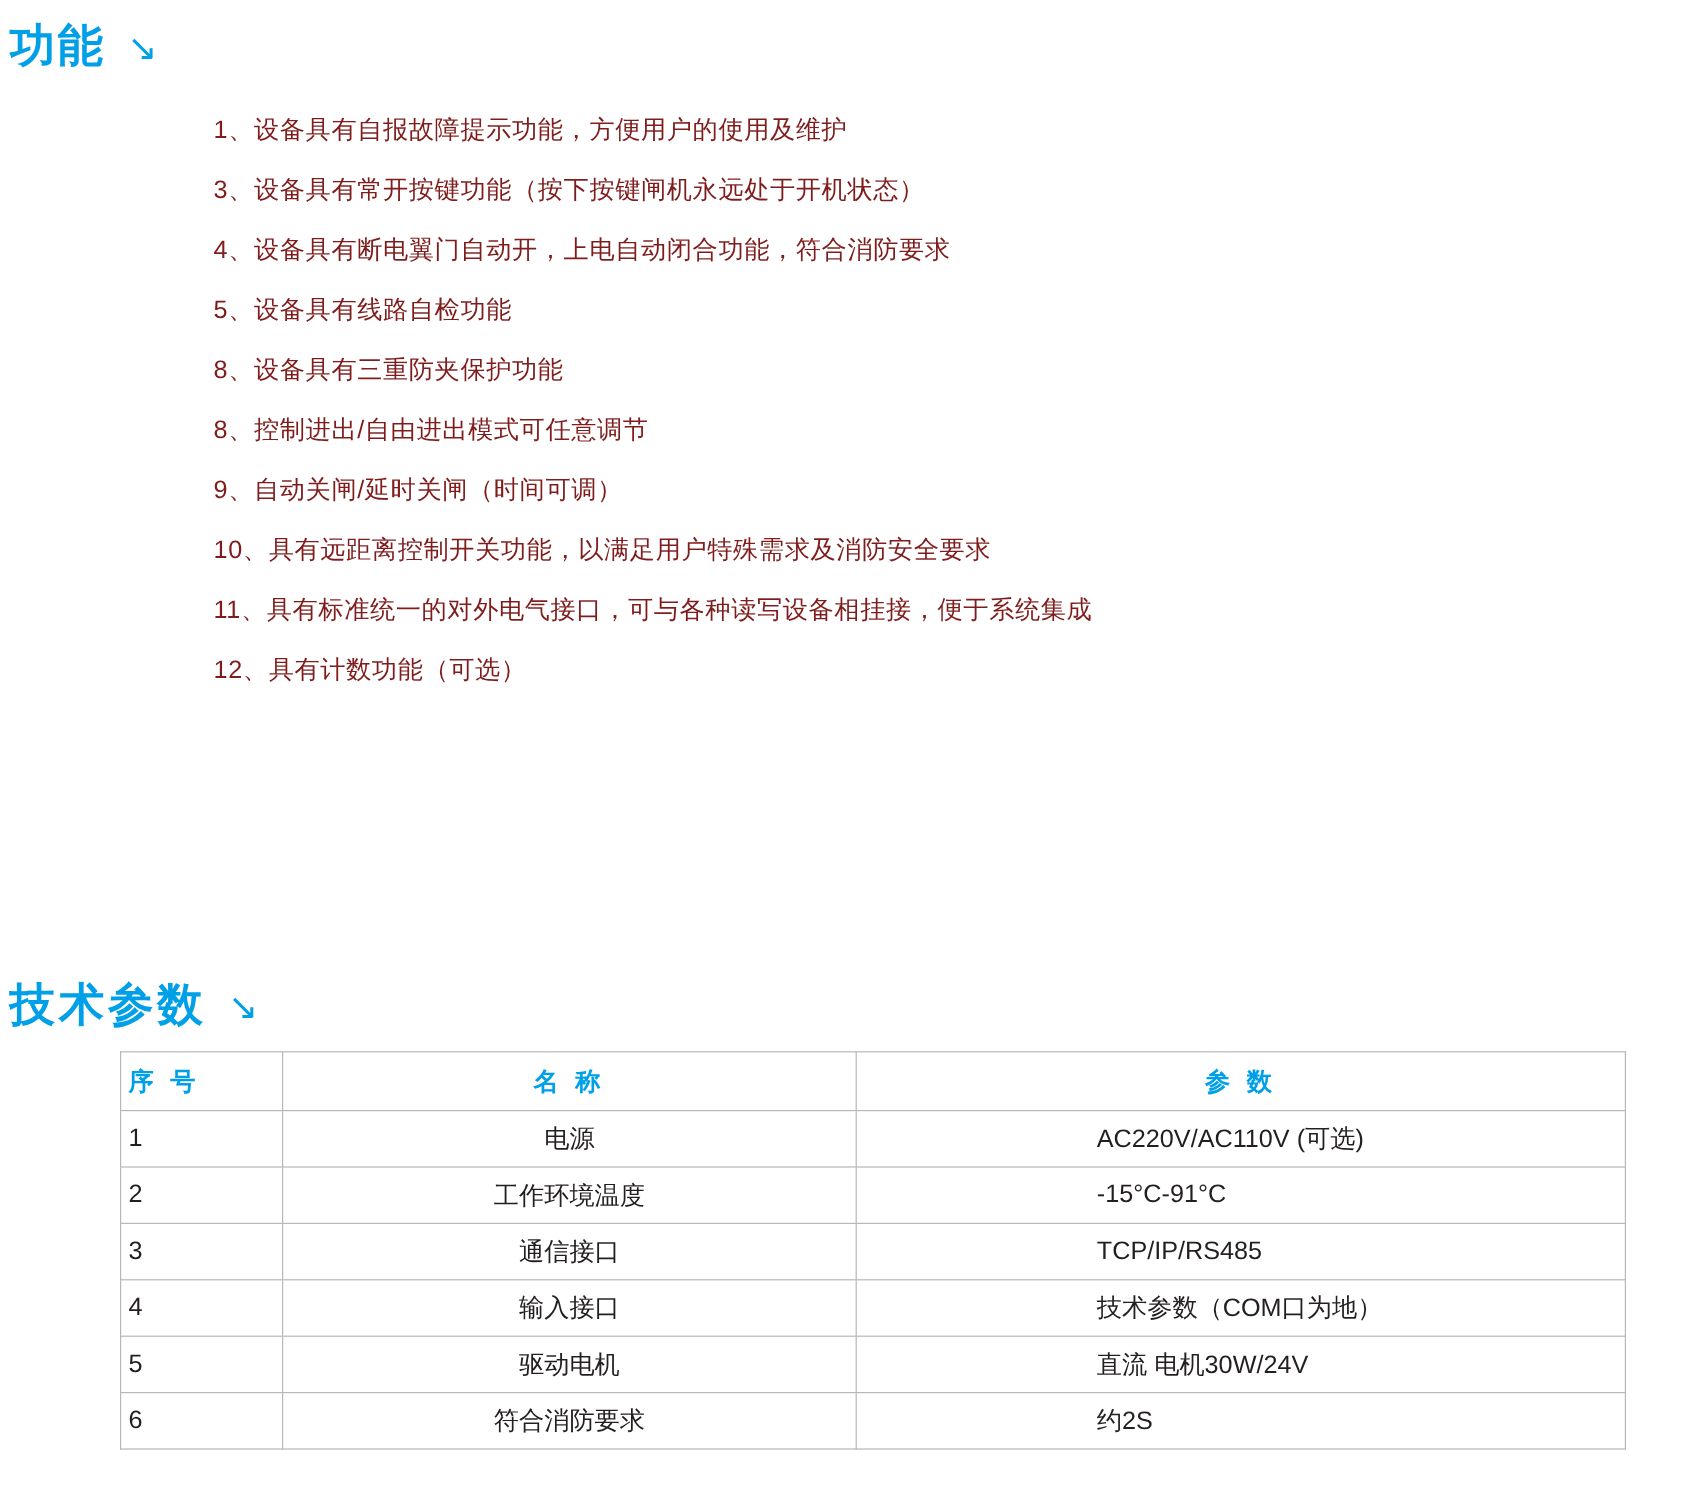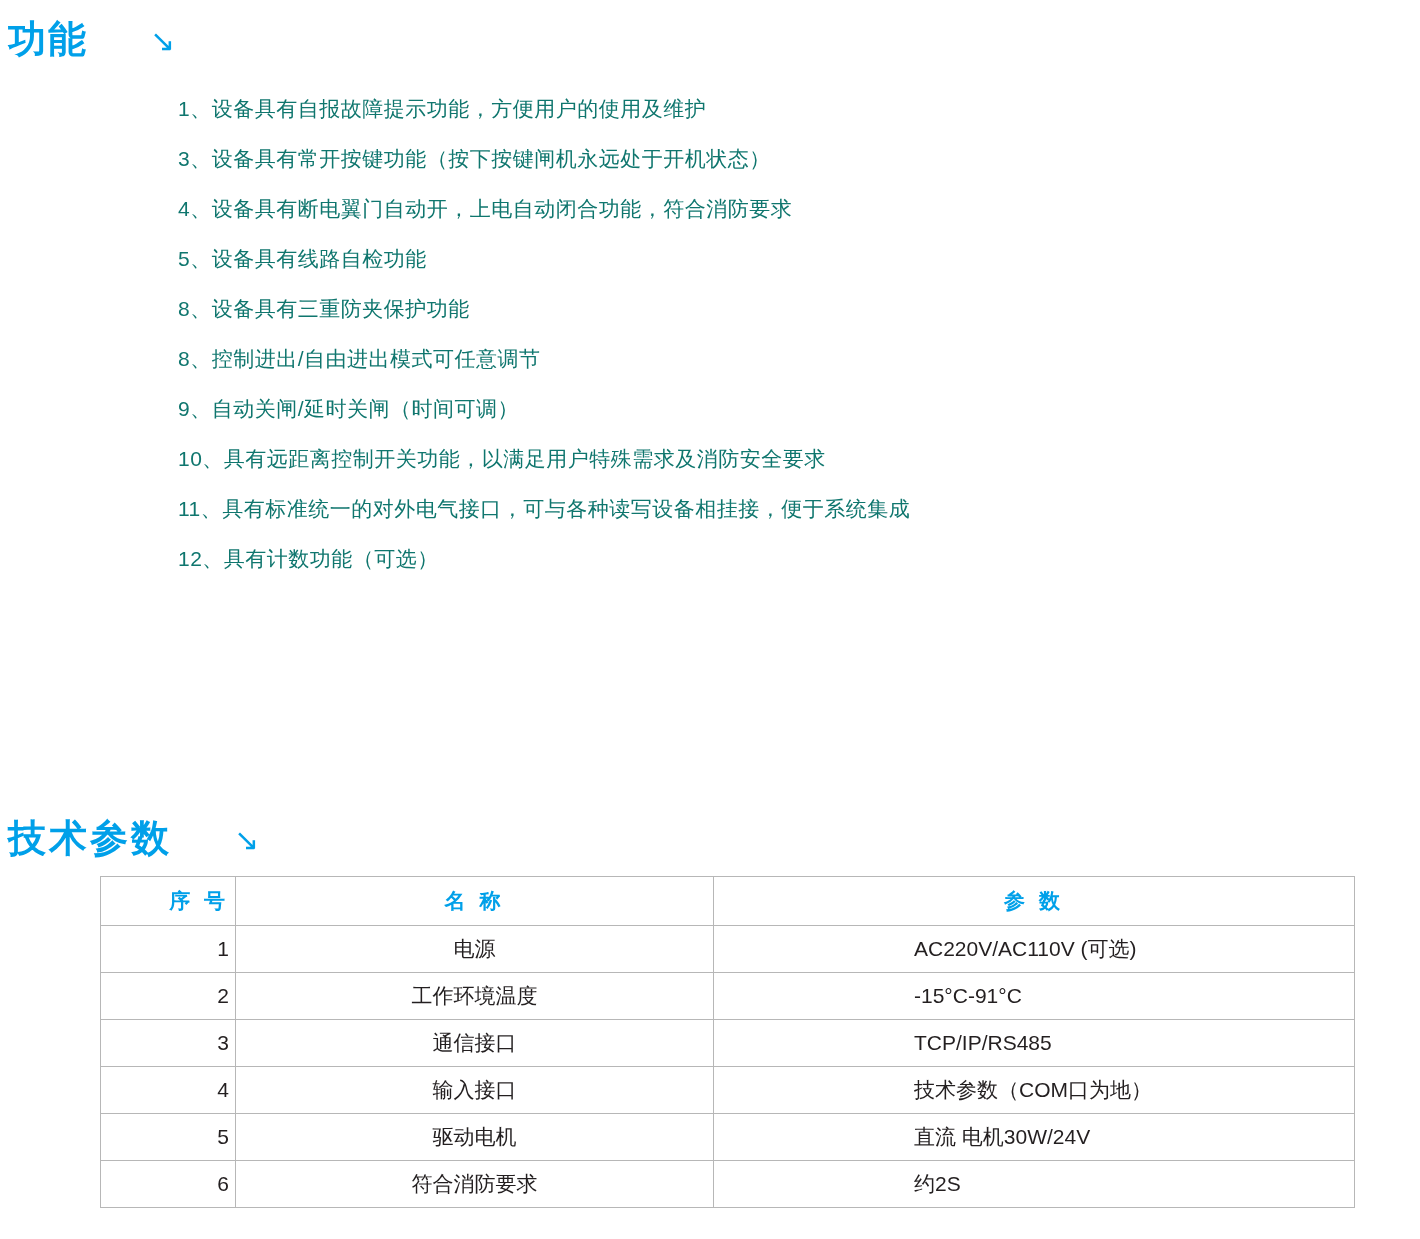--- a/index.html
+++ b/index.html
@@ -24,21 +24,20 @@
 
   
   .section-heading {
     position: absolute;
     display: flex;
     align-items: center;
     color: #00a0e9;
     font-weight: bold;
     letter-spacing: 2px;
     white-space: nowrap;
-    gap: 44px;
   }
   .section-heading .heading-text {
     font-size: 38px;
     line-height: 1;
   }
   .heading-arrow {
     display: inline-block;
     margin-left: 18px;
     font-size: 30px;
     line-height: 1;
@@ -63,21 +62,21 @@
   
   .feature-list {
     position: absolute;
     left: 178px;
     top: 84px;
     width: 1150px;
   }
   .feature-item {
     font-size: 21px;
     line-height: 50px;
-    color: #0f766e;
+    color: #7f1d1d;
     letter-spacing: 0.5px;
     white-space: nowrap;
   }
 
   
   .spec-table {
     position: absolute;
     left: 100px;
     top: 876px;
     width: 1215px;
@@ -92,21 +91,21 @@
     color: #231f20;
     padding: 0 6px;
   }
   .spec-table thead th {
     color: #00a0e9;
     font-weight: bold;
     font-size: 21px;
     letter-spacing: 4px;
     height: 48px;
   }
-  .col-no { width: 122px; text-align: right; }
+  .col-no { width: 122px; text-align: left; }
   .col-name { width: 465px; text-align: center; }
   .col-param { width: 628px; text-align: left; padding-left: 200px; }
 
   .spec-table tbody td.col-param {
     text-align: left;
     padding-left: 200px;
   }
   .spec-table thead th.col-param {
     text-align: center;
     padding-left: 6px;

